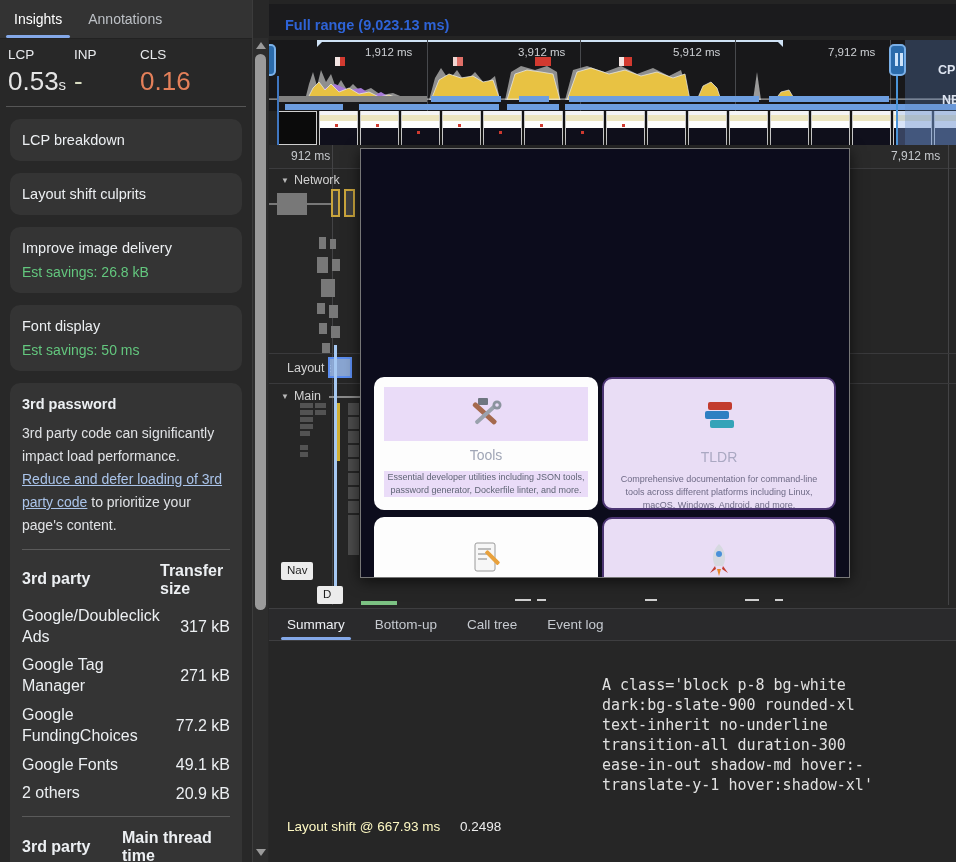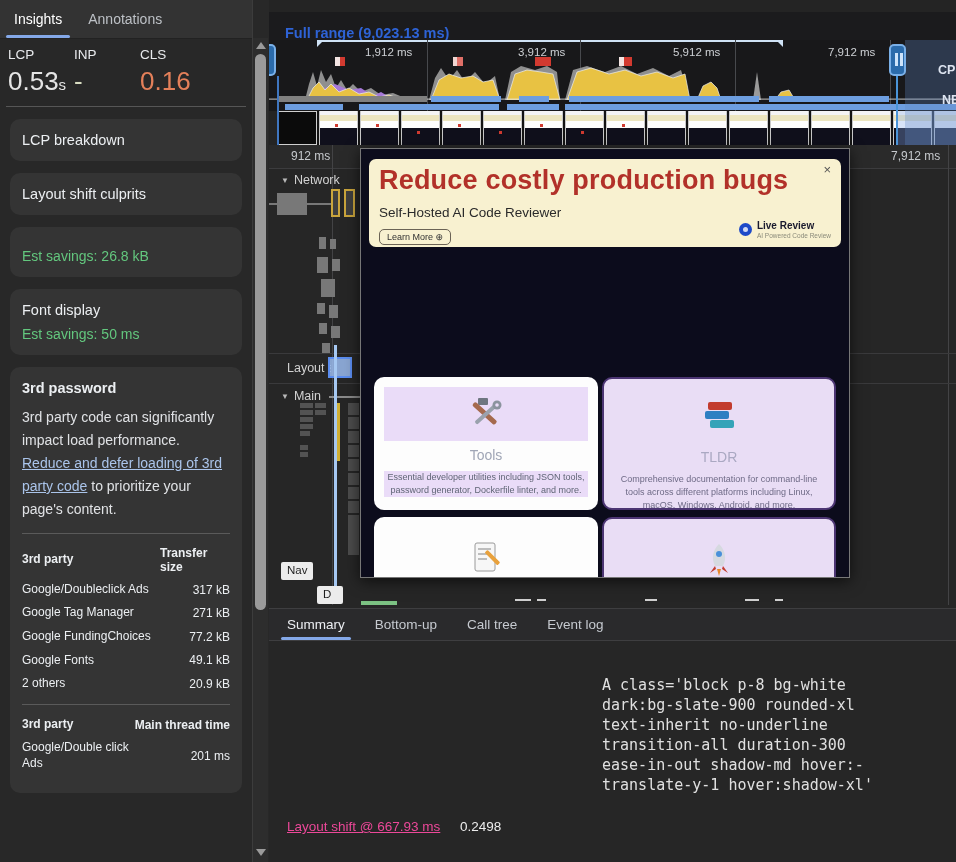--- a/index.html
+++ b/index.html
@@ -20,34 +20,34 @@
   .m-lcp{width:66px;} .m-inp{width:66px;} 
   .mv-green{color:#e5e5e5;} .mv-dash{color:#d9ddc2;font-size:20px;} .mv-orange{color:#e4805a;}
   .unit{font-size:15px;}
   .side-div{border-bottom:1px solid #565656;margin:0 6px;}
   .card{background:#343434;border-radius:10px;margin:12px 10px;padding:13px 12px;font-size:14.5px;color:#eceff2;}
   .savings{color:#63c77e;font-size:14px;margin-top:8px;}
   .tp-title{font-weight:bold;font-size:14.5px;}
   .tp-body{font-size:14px;line-height:1.64;color:#e0e2e5;margin-top:10px;}
   .tp-body a{color:#aac4ea;text-decoration:underline;cursor:pointer;}
   .tp-hr{border:none;border-top:1px solid #5a5a5a;margin:12px 0;}
-  .tp-row{display:flex;align-items:center;margin:8px 0;font-size:12px;}
+  .tp-row{display:flex;align-items:center;margin:8px 0;font-size:16px;}
   .tp-row .n{flex:0 0 138px;line-height:1.3;}
   .tp-row .v{margin-left:auto;text-align:left;}
   .tp-head{font-weight:bold;}
   
   .sbar{position:absolute;left:253px;top:38px;width:15px;height:824px;background:#2d2d2d;}
   .sbar .up,.sbar .dn{position:absolute;left:3px;width:0;height:0;border-left:5px solid transparent;border-right:5px solid transparent;}
   .sbar .up{top:4px;border-bottom:7px solid #9a9a9a;}
   .sbar .dn{bottom:6px;border-top:7px solid #9a9a9a;}
   .sbar .thumb{position:absolute;left:2px;top:16px;width:11px;height:556px;background:#9a9a9a;border-radius:6px;}
 
   
   .main{position:absolute;left:269px;top:0;width:687px;height:862px;background:#242424;}
-  .toprow{position:absolute;left:0;top:12px;width:687px;height:32px;background:#1b1b1d;}
+  .toprow{position:absolute;left:0;top:4px;width:687px;height:32px;background:#1b1b1d;}
   .fullrange{position:absolute;left:16px;top:13px;font-size:14.5px;font-weight:bold;color:#2e63d6;}
   .minimap{position:absolute;left:0;top:40px;width:687px;height:71px;background:#18181a;}
   .mm-grid{position:absolute;top:0;width:1px;height:71px;background:#47494d;}
   .mm-tick{position:absolute;top:6px;font-size:11.5px;color:#ced1d5;}
   .sel-top{position:absolute;left:48px;top:0;width:466px;height:2px;background:#cfe2f5;}
   .sel-notch{position:absolute;top:0;width:0;height:0;border-top:7px solid #cfe2f5;}
   .marker{position:absolute;top:17px;width:10px;height:9px;}
   .filmstrip{position:absolute;left:9px;top:111px;width:678px;height:34px;
     background-image:repeating-linear-gradient(90deg,#c8c8c8 0 1px,transparent 1px 38px,#c8c8c8 38px 39px,#141414 39px 41px),
                      linear-gradient(180deg,#f4f4f4 0 4px,#ece5bf 4px 10px,#fdfdfd 10px 17px,#10101c 17px 100%);}
@@ -100,21 +100,21 @@
   .pdesc{margin:8px 10px 0 10px;font-size:9px;line-height:1.45;text-align:center;}
   .pdesc.hl{background:#eadcf8;}
 
   
   .btabs{position:absolute;left:0;top:608px;width:687px;height:33px;background:#2a2a2c;border-top:1px solid #3e3e40;border-bottom:1px solid #3e3e40;box-sizing:border-box;display:flex;align-items:center;gap:30px;padding-left:18px;}
   .btab{font-size:13.5px;color:#c6cad0;position:relative;height:100%;display:flex;align-items:center;}
   .btab.active{color:#eceef2;}
   .btab.active::after{content:"";position:absolute;left:-6px;right:-6px;bottom:0;height:3px;background:#84a8e8;border-radius:3px;}
   .bpane{position:absolute;left:0;top:641px;width:687px;height:221px;background:#262626;}
   .ls-link{position:absolute;left:18px;top:178px;font-size:13.5px;}
-  .ls-link a{color:#ec4899;text-decoration:underline;cursor:pointer;}
+  .ls-link a{color:#fef9c3;cursor:pointer;}
   .ls-link .val{color:#ececec;margin-left:16px;}
   .code{position:absolute;left:333px;top:-6px;font-family:"DejaVu Sans Mono",monospace;font-size:15px;line-height:20px;color:#e0e0e0;white-space:pre;}
   .code .gap{height:20px;}
 </style>
 </head>
 <body>
 
 <div class="screen">
 
   <div class="sidebar">
@@ -138,20 +138,21 @@
     </div>
     <div class="side-div"></div>
 
     <div class="card">
       <div>LCP breakdown</div>
     </div>
     <div class="card">
       <div>Layout shift culprits</div>
     </div>
     <div class="card">
+      <div>Improve image delivery</div>
       <div class="savings">Est savings: 26.8 kB</div>
     </div>
     <div class="card">
       <div>Font display</div>
       <div class="savings">Est savings: 50 ms</div>
     </div>
 
     <div class="card">
       <div class="tp-title">3rd password</div>
       <div class="tp-body"><span>3rd party code can significantly impact load performance. </span><a>Reduce and defer loading of 3rd party code</a><span> to prioritize your page's content.</span></div>
@@ -342,33 +343,20 @@
       <div class="badge" style="left:48px;top:441px;width:14px;overflow:hidden">D</div>
       <div class="greenbar" style="left:92px;top:456px;width:36px;height:4px"></div>
       <div class="dash" style="left:246px;top:454px;width:16px"></div>
       <div class="dash" style="left:268px;top:454px;width:9px"></div>
       <div class="dash" style="left:376px;top:454px;width:12px"></div>
       <div class="dash" style="left:476px;top:454px;width:14px"></div>
       <div class="dash" style="left:506px;top:454px;width:8px"></div>
     </div>
 
     <div class="preview">
-      <div class="banner">
-        <div class="banner-h">Reduce costly production bugs</div>
-        <div class="banner-s">Self-Hosted AI Code Reviewer</div>
-        <span class="banner-btn">Learn More ⊕</span>
-        <span class="banner-x">×</span>
-        <div class="livebox">
-          <span class="livedot"></span>
-          <span>
-            <div class="livetitle">Live Review</div>
-            <div class="livesub">AI Powered Code Review</div>
-          </span>
-        </div>
-      </div>
 
       <div class="pcard lav" style="left:241px;top:228px;width:234px;height:133px">
         <div class="iconband">
           <svg width="40" height="34" viewBox="0 0 40 34">
             <rect x="9" y="3" width="24" height="8" rx="2" fill="#c23b2e"></rect>
             <rect x="6" y="12" width="24" height="8" rx="2" fill="#2e7fc2"></rect>
             <rect x="11" y="21" width="24" height="8" rx="2" fill="#35a3b8"></rect>
           </svg>
         </div>
         <div class="ptitle" style="color:#aaa8c2">TLDR</div>

